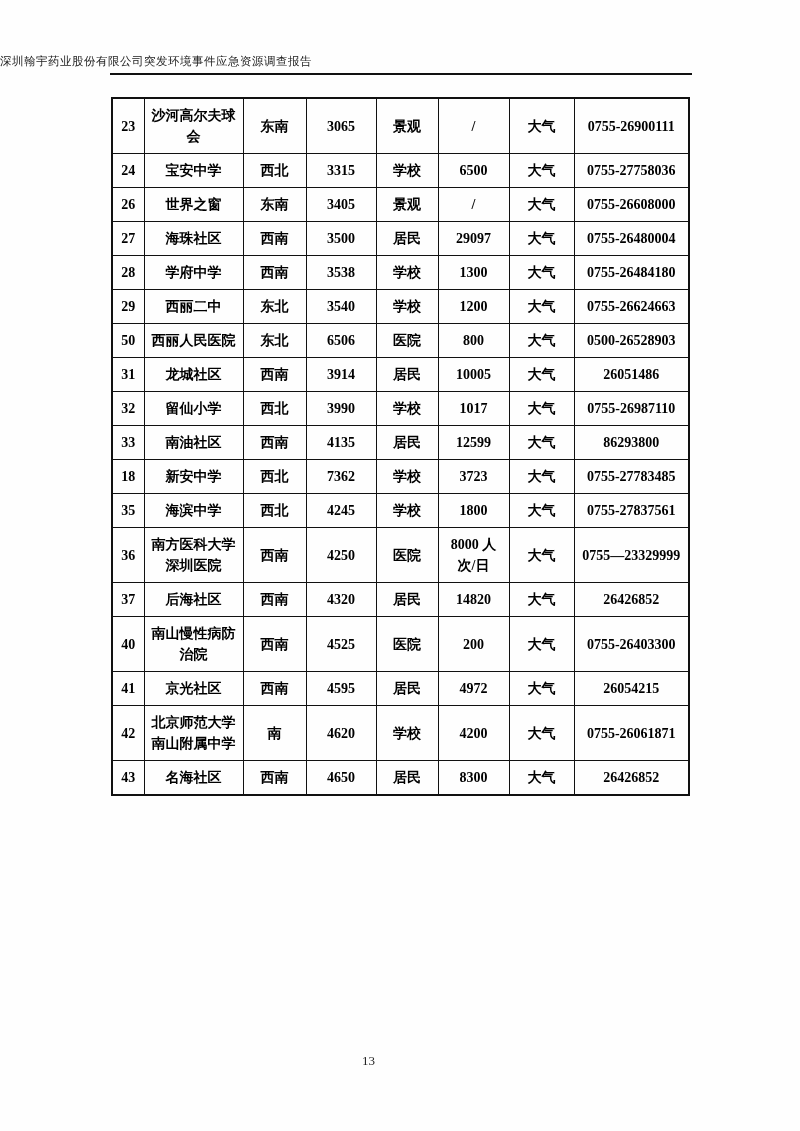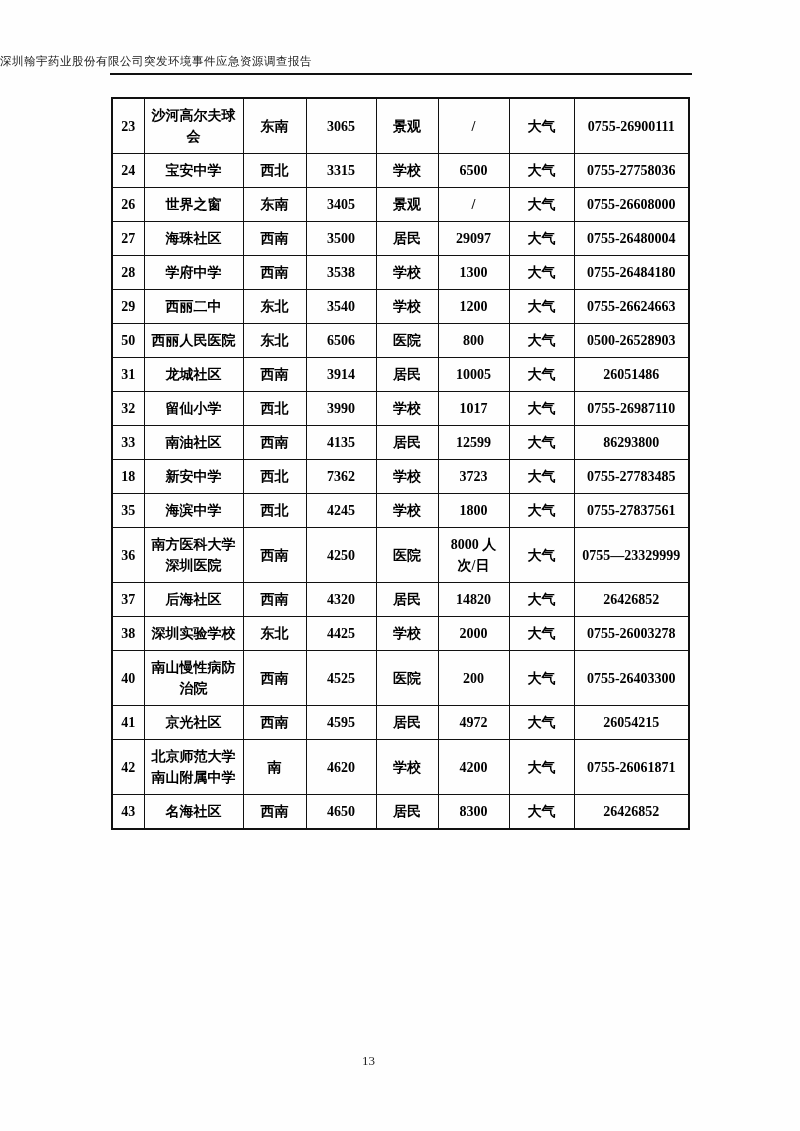--- a/index.html
+++ b/index.html
@@ -215,30 +215,20 @@
           <td class="cell-no">37</td>
           <td class="cell-name">后海社区</td>
           <td class="cell-direction">西南</td>
           <td class="cell-distance">4320</td>
           <td class="cell-type">居民</td>
           <td class="cell-scale">14820</td>
           <td class="cell-medium">大气</td>
           <td class="cell-phone">26426852</td>
         </tr>
         <tr>
-          <td class="cell-no">38</td>
-          <td class="cell-name">深圳实验学校</td>
-          <td class="cell-direction">东北</td>
-          <td class="cell-distance">4425</td>
-          <td class="cell-type">学校</td>
-          <td class="cell-scale">2000</td>
-          <td class="cell-medium">大气</td>
-          <td class="cell-phone">0755-26003278</td>
-        </tr>
-        <tr>
           <td class="cell-no">40</td>
           <td class="cell-name">南山慢性病防治院</td>
           <td class="cell-direction">西南</td>
           <td class="cell-distance">4525</td>
           <td class="cell-type">医院</td>
           <td class="cell-scale">200</td>
           <td class="cell-medium">大气</td>
           <td class="cell-phone">0755-26403300</td>
         </tr>
         <tr>

